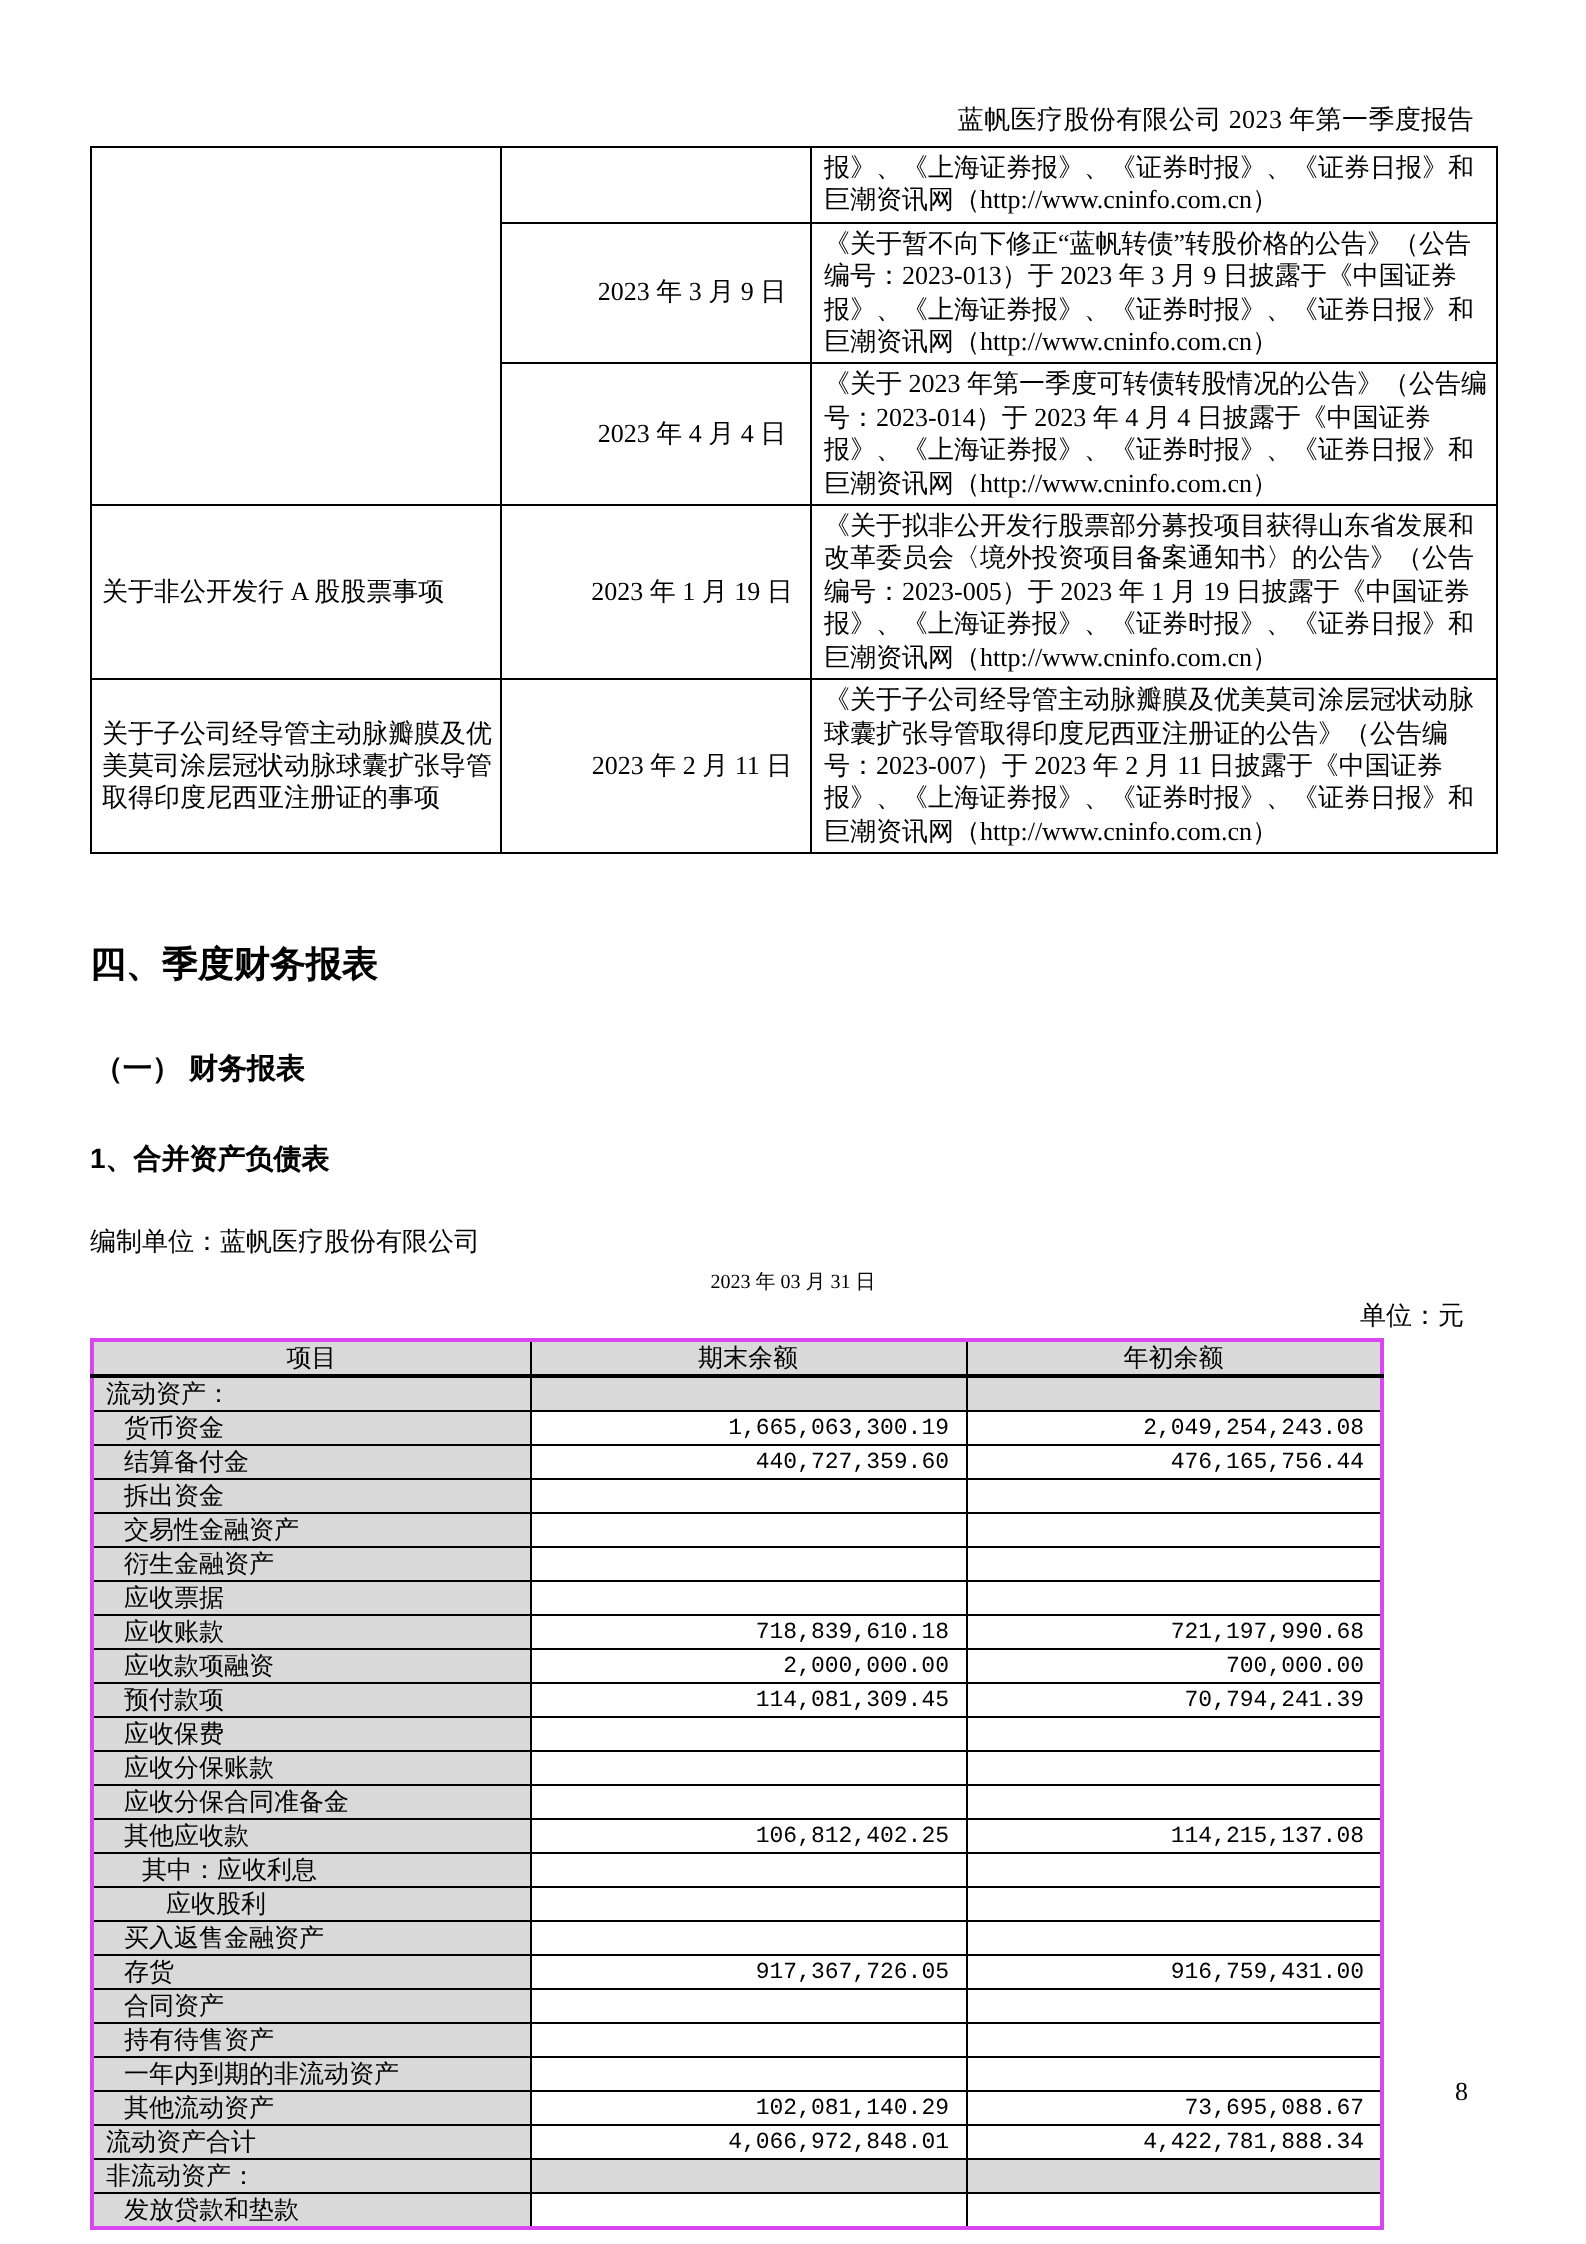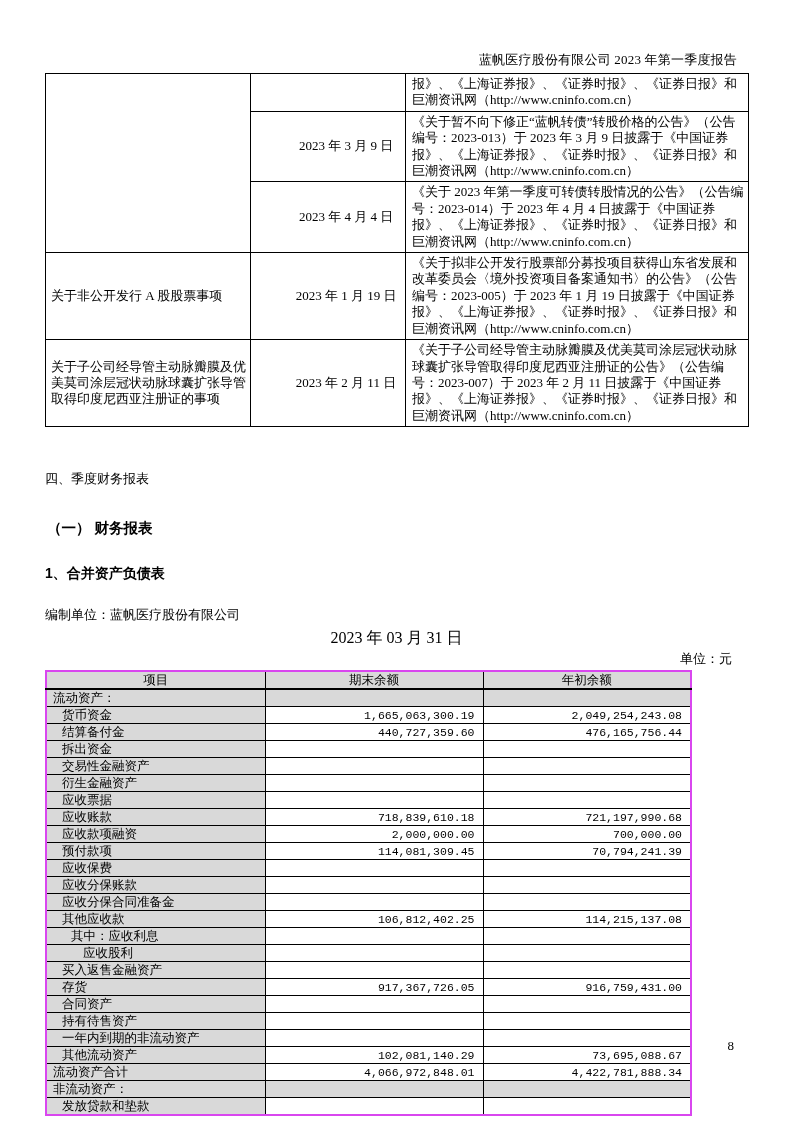--- a/index.html
+++ b/index.html
@@ -33,22 +33,22 @@
     padding: 2px 4px;
     word-break: break-all;
   }
   .ann-table .c1 { vertical-align: middle; text-align: left; padding-left: 5px; }
   .ann-table .c2 { vertical-align: middle; text-align: center; padding-left: 40px; }
   .ann-table .c3 { vertical-align: middle; text-align: left; padding-left: 6px; }
   
   .h-main {
     margin-top: 43px;
     font-family: "Liberation Sans", "DejaVu Sans", sans-serif;
-    font-weight: normal;
-    font-size: 13px;
+    font-weight: bold;
+    font-size: 18px;
   }
   .h-sub {
     margin-top: 31px;
     font-family: "Liberation Sans", "DejaVu Sans", sans-serif;
     font-weight: bold;
     font-size: 14.5px;
     padding-left: 2px;
   }
   .h-stmt {
     margin-top: 27px;
@@ -56,21 +56,21 @@
     font-weight: bold;
     font-size: 14px;
   }
   .prep-line {
     margin-top: 23px;
     font-family: "Liberation Sans", "DejaVu Sans", sans-serif;
     font-size: 13px;
   }
   .stmt-date {
     margin-top: 4px;
-    font-size: 16px;
+    font-size: 10px;
     text-align: center;
     width: 703px;
   }
   .unit-line {
     font-size: 13px;
     text-align: right;
     width: 703px;
     padding-right: 16px;
     margin-top: 1px;
     font-family: Liberation Serif, serif;

